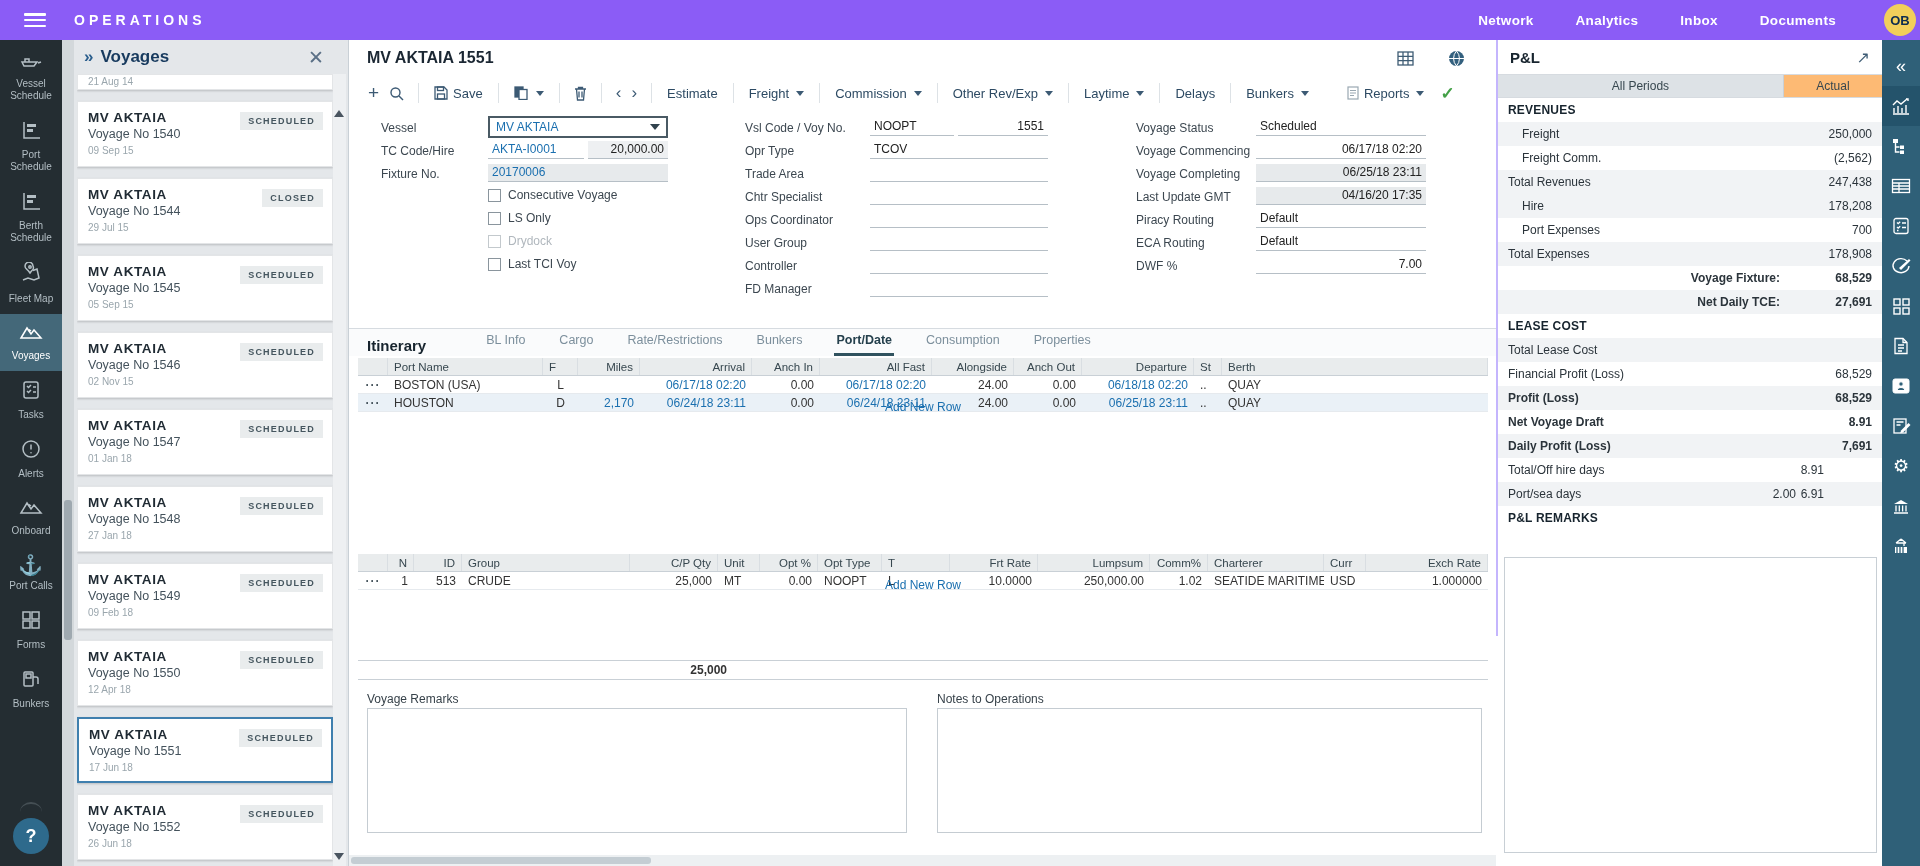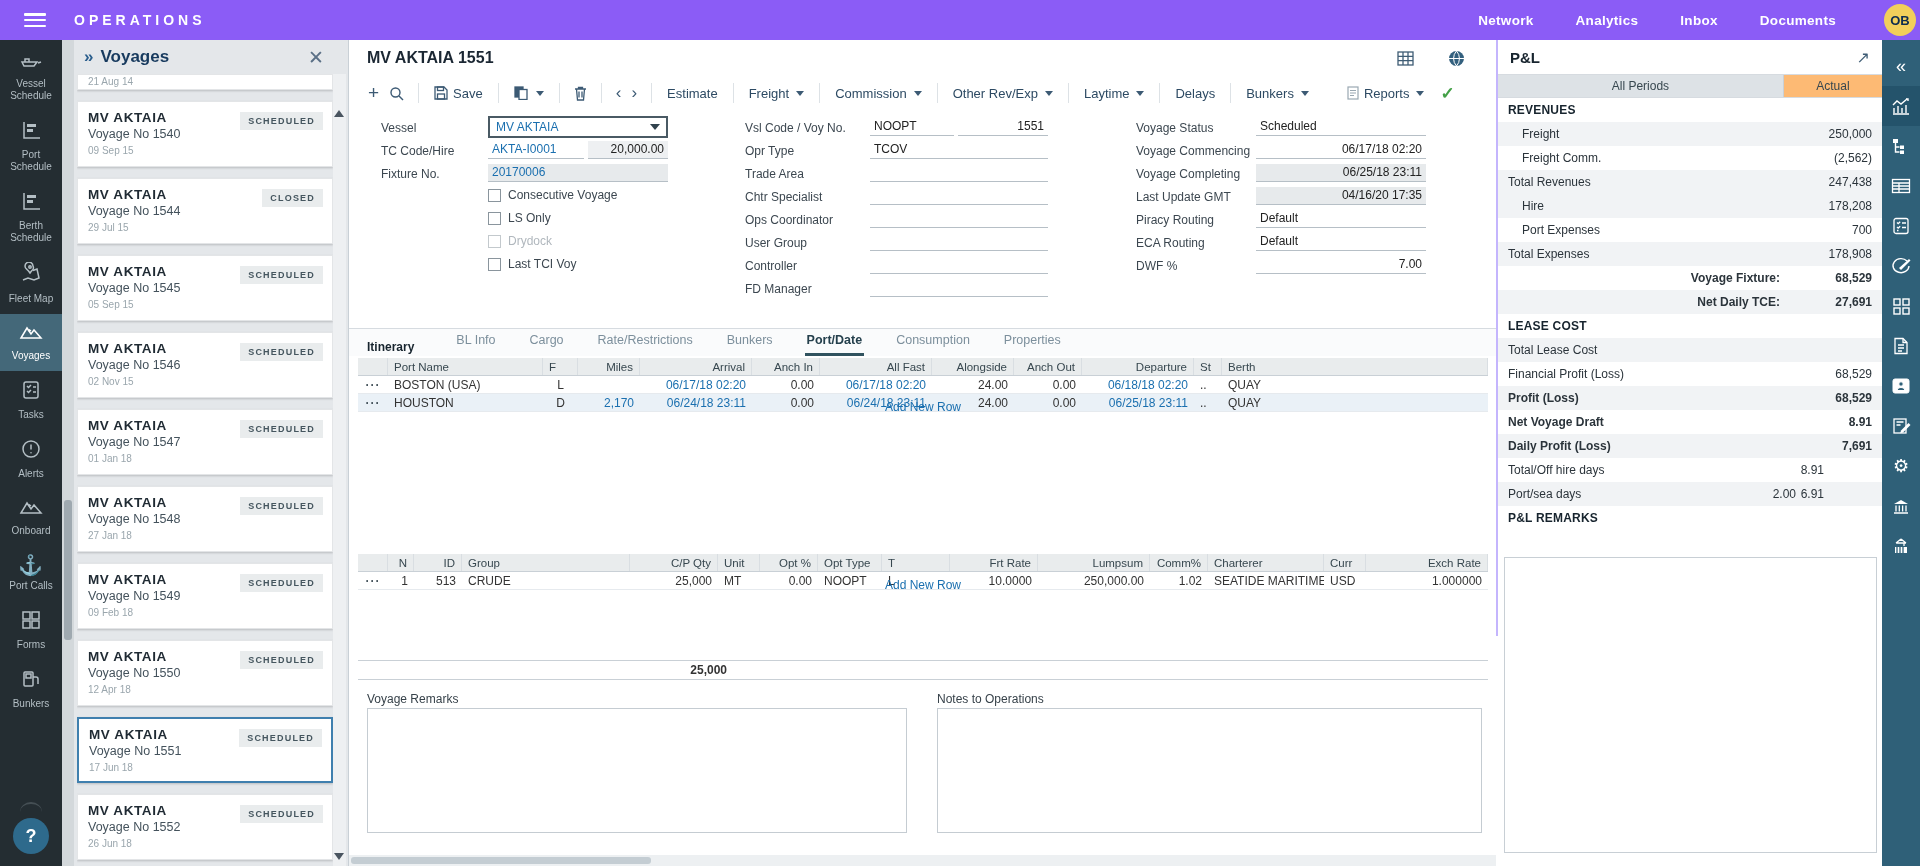--- a/index.html
+++ b/index.html
@@ -68,21 +68,21 @@
   .f-field.num { text-align:right;}
   .vessel-dd { position:absolute; border:2px solid #4a5a64; background:#fff; height:22px; font-size:12px; color:#1a6faf; display:flex; align-items:center; padding:0 6px; cursor:pointer;}
   .vessel-dd .caret { margin-left:auto; width:0;height:0;border-left:5px solid transparent;border-right:5px solid transparent;border-top:6px solid #31424d;}
   .cb-row { position:absolute; display:flex; align-items:center; gap:7px; font-size:12px; color:#3c4750;}
   .cb { width:13px; height:13px; border:1px solid #8a959d; background:#fff; display:inline-block;}
   .cb-row.dim { color:#b0b7bd;}
   .cb-row.dim .cb { border-color:#c3c9cd;}
 
   
   .sec-bar { position:absolute; left:0; width:100%; height:26px; background:#fafbfc; border-top:1px solid #d6dbe0; display:flex; align-items:flex-end; padding:0 0 2px 18px;}
-  .sec-title { font-size:12px; font-weight:bold; color:#17242e; margin-right:40px;}
+  .sec-title { font-size:15px; font-weight:bold; color:#17242e; margin-right:58px;}
   .tabs { display:flex; gap:30px; font-size:12.5px; color:#7c8f9c;}
   .tab { padding:0 2px 6px; cursor:pointer; margin-bottom:-2px;}
   .tab.active { color:#25404d; font-weight:bold; border-bottom:3px solid #31535f;}
   .grid { position:absolute; left:9px; width:1130px; font-size:12px;}
   .grow { display:flex; height:18px; align-items:center; border-bottom:1px solid #e6eaee;}
   .grow.hdr { background:#e9eced; color:#37474f; font-size:11.5px; border-bottom:1px solid #c9d0d6; height:18px;}
   .grow.altblue { background:#eaf1f7;}
   .gc { padding:0 6px; overflow:hidden; white-space:nowrap; height:100%; display:flex; align-items:center;}
   .grow.hdr .gc { border-right:1px solid #d9dee2;}
   .gc.r { justify-content:flex-end;}

